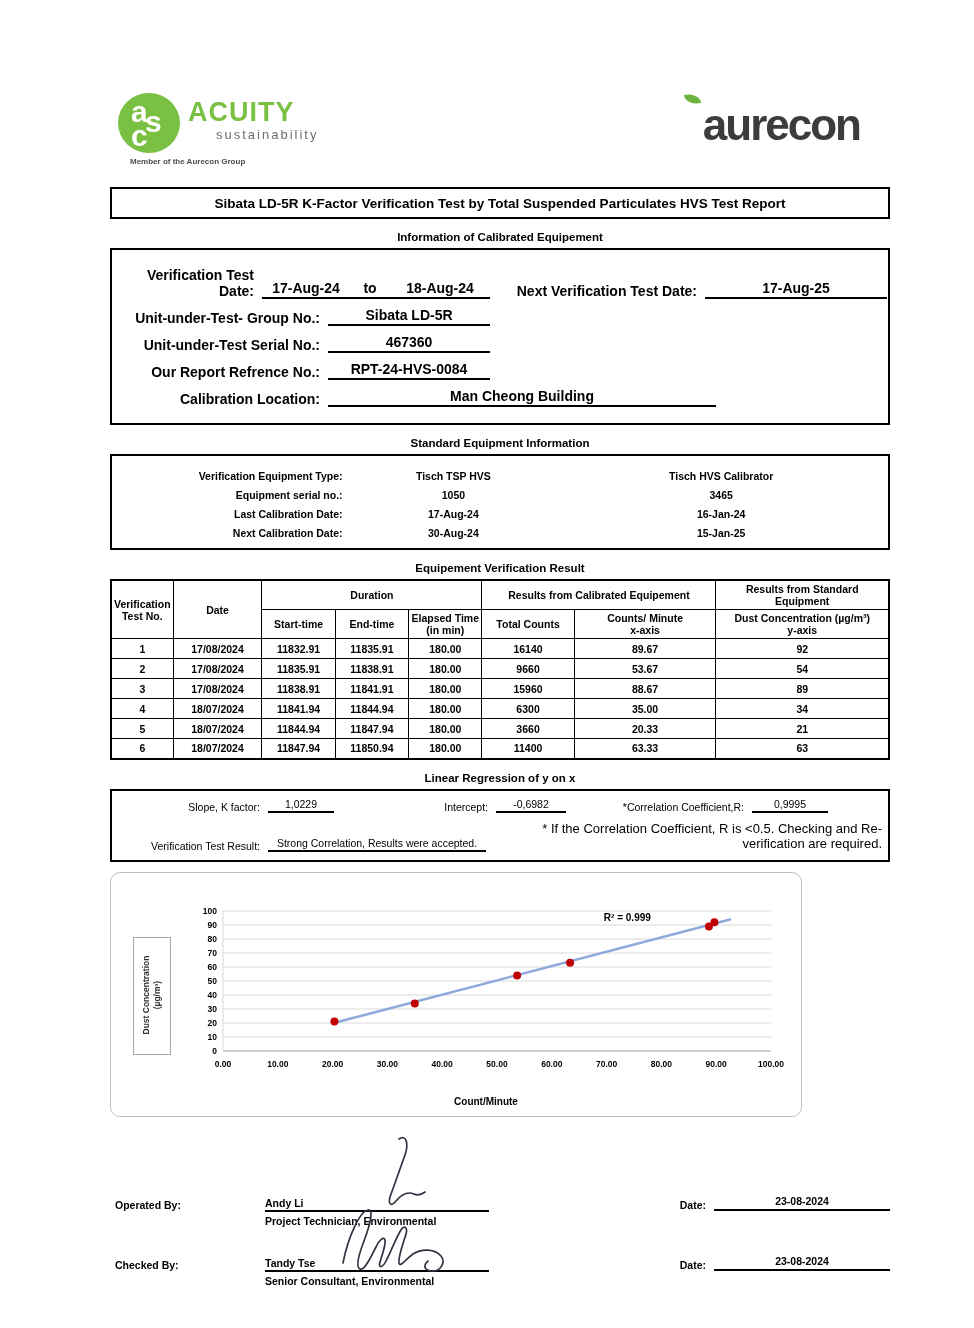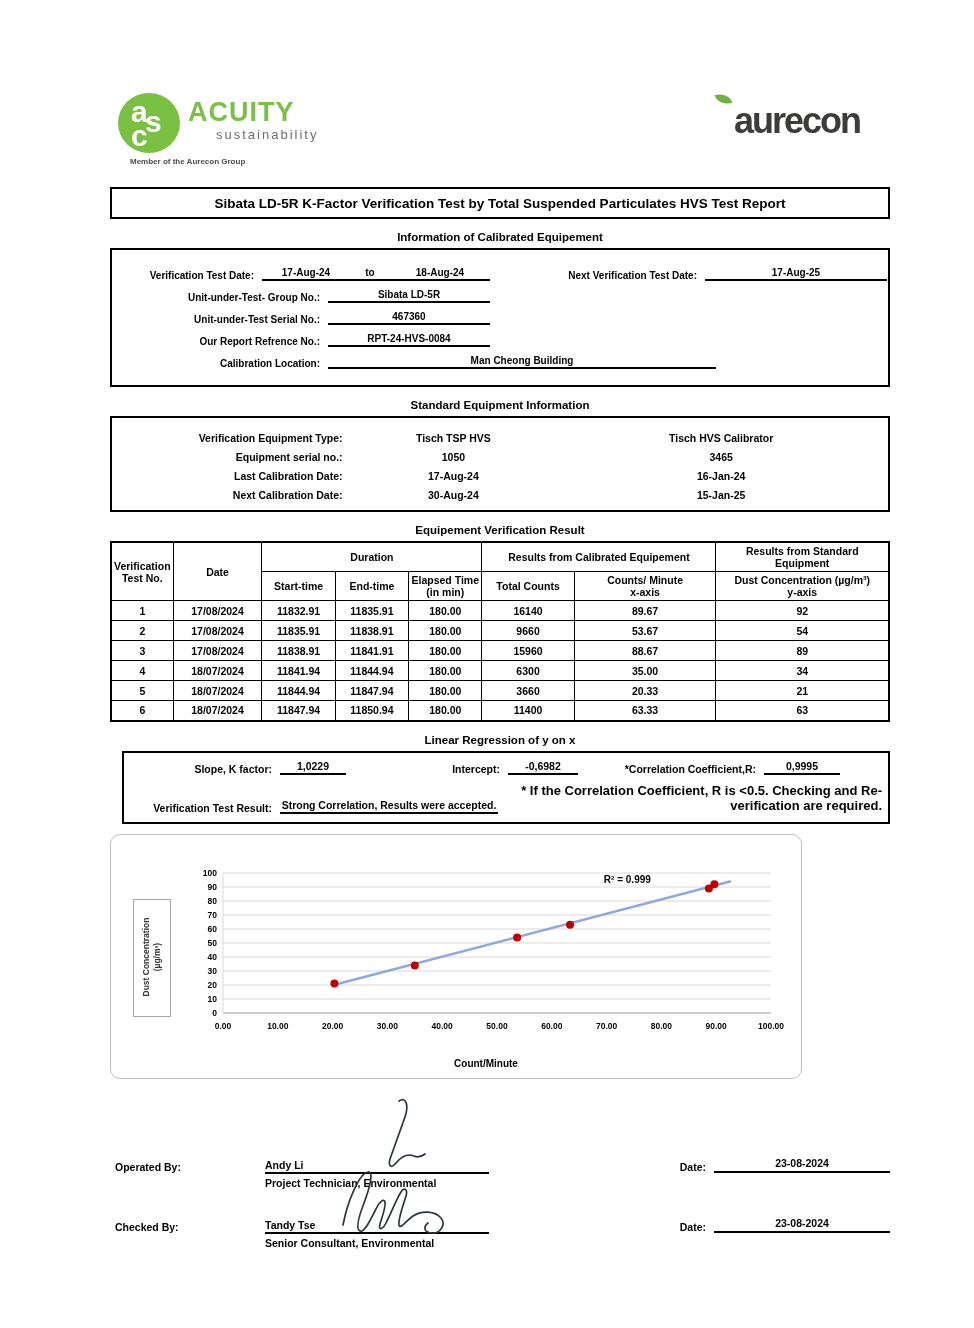--- a/index.html
+++ b/index.html
@@ -19,36 +19,36 @@
   }
   .acuity-circle span { position:absolute; color:#fff; font-weight:bold; line-height:1; }
   .ac-a { font-size:30px; left:13px; top:4px; }
   .ac-s { font-size:30px; left:27px; top:14px; }
   .ac-c { font-size:30px; left:13px; top:28px; }
   .acuity-words { margin-left:8px; padding-top:6px; }
   .acuity-name { color:#7ac143; font-weight:bold; font-size:27px; letter-spacing:1px; line-height:1; }
   .acuity-sub { color:#6d6e71; font-size:13px; letter-spacing:2px; margin-left:28px; margin-top:1px; }
   .acuity-member { font-size:8px; font-weight:bold; color:#4d4d4f; margin-top:4px; margin-left:12px; }
   .aurecon { position:relative; margin-top:10px; margin-right:30px; }
-  .aurecon-text { font-size:36px; font-weight:bold; color:#3c3c3b; letter-spacing:-2px; line-height:1;margin-left:24px; }
+  .aurecon-text { font-size:44px; font-weight:bold; color:#3c3c3b; letter-spacing:-2px; line-height:1;margin-left:24px; }
   .aurecon-leaf {
     position:absolute; left:6px; top:-10px; width:15px; height:12px; background:#6cb33f;
     border-radius:0 100% 0 100%; transform:rotate(-15deg);
   }
 
   
   .title-box {
     margin-top:21px; border:2px solid #000; padding:7px 4px 6px;
     text-align:center; font-weight:bold; font-size:13.5px;
   }
   .section-heading { text-align:center; font-weight:bold; font-size:11.5px; margin-top:12px; margin-bottom:5px; }
 
   
   .info-box { border:2.5px solid #000; padding:9px 0 16px; }
-  .info-row { display:flex; align-items:flex-end; margin-top:8px; font-size:10px; font-weight:bold; }
+  .info-row { display:flex; align-items:flex-end; margin-top:8px; font-size:14px; font-weight:bold; }
   .lbl-r { text-align:right; padding-right:8px; }
   .uline { border-bottom:2px solid #000; text-align:center; padding-bottom:1px; }
   .u-group { display:flex; border-bottom:2px solid #000; padding-bottom:1px; }
   .u-group > div { text-align:center; }
 
   
   .std-box { border:2.5px solid #000; padding:7px 0 9px; }
   .std-row { display:flex; font-size:10.5px; font-weight:bold; margin-top:7px; }
   .std-label { width:31%; text-align:right; padding-right:10px; }
   .std-c1 { width:26%; text-align:center; }
@@ -57,21 +57,21 @@
   
   table.result { width:100%; border-collapse:collapse; border:2.5px solid #000; }
   table.result th, table.result td {
     border:1.5px solid #000; font-size:10.5px; font-weight:bold; text-align:center; padding:2px 2px;
   }
   table.result th { white-space:pre-line; }
   table.result td { height:20px; }
   .hrow1 th { height:22px; }
 
   
-  .reg-box { border:2.5px solid #000; padding:7px 6px 8px; font-size:10.5px; font-weight:bold;margin-left:12px; }
+  .reg-box { border:2.5px solid #000; padding:7px 6px 8px; font-size:10.5px; font-weight:normal; }
   .reg-row { display:flex; align-items:flex-end; }
   .reg-row2 { margin-top:8px; }
   .footnote { font-size:13px; flex:1; text-align:right; padding-bottom:1px; }
 
   
   .chart-box {
     margin-top:10px; width:692px; height:245px; border:1.5px solid #bfbfbf; border-radius:10px;
     position:relative; background:#fff;
   }
   .chart-title { text-align:center; color:#7f7f7f; font-size:13.5px; margin-top:13px; padding-left:40px; }

